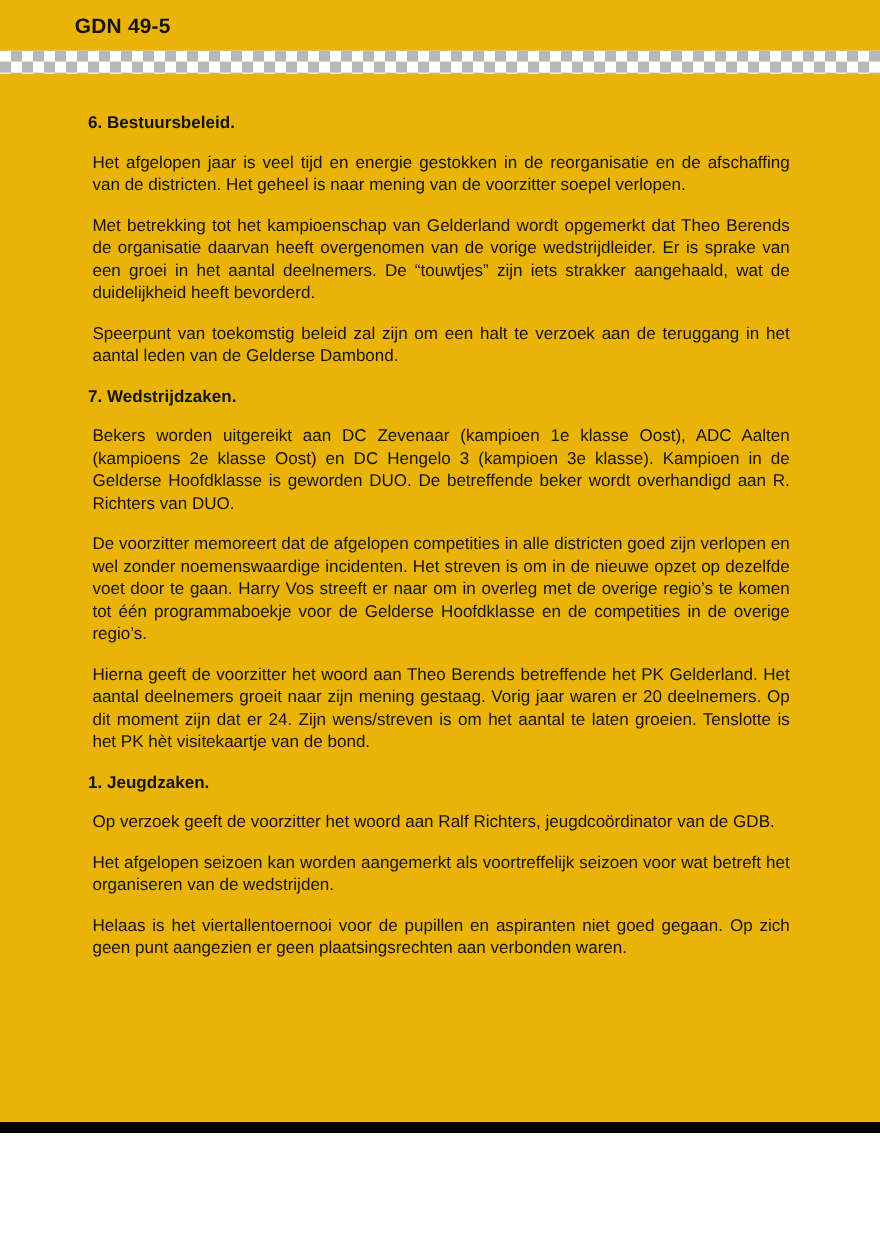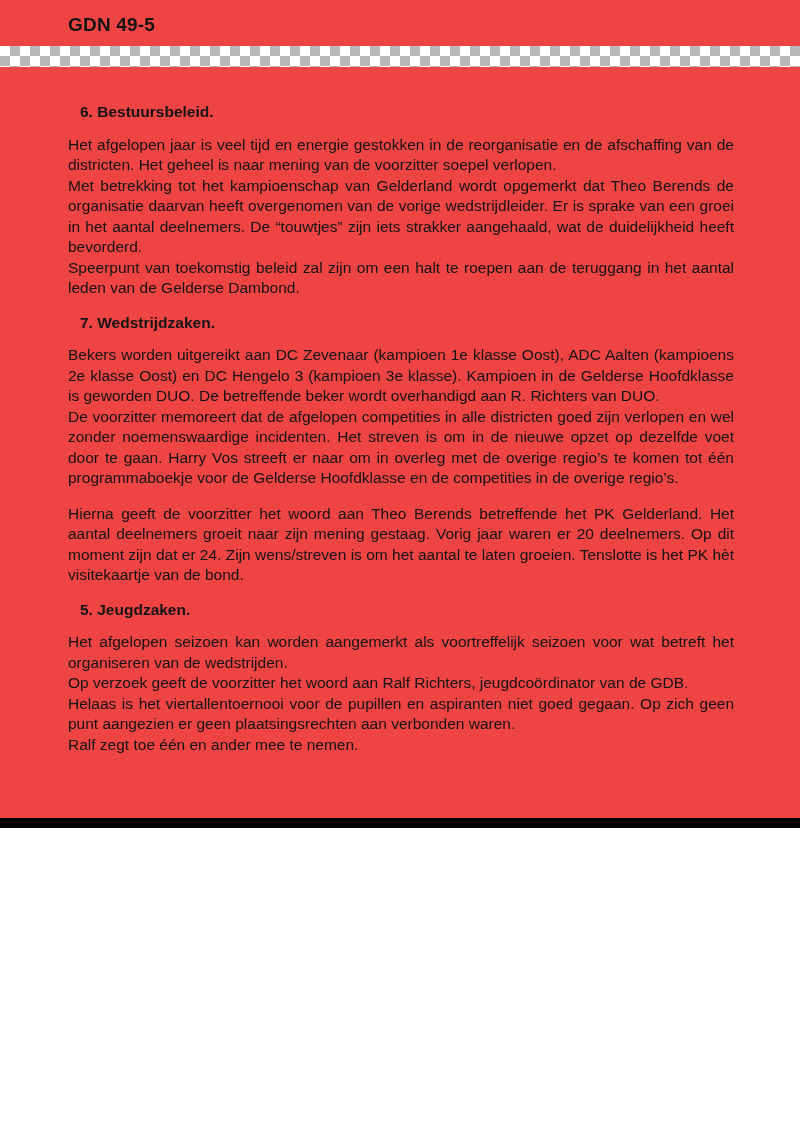--- a/index.html
+++ b/index.html
@@ -1,20 +1,20 @@
 <!DOCTYPE html>
 <html><head>
 <meta charset="utf-8">
 <style>
   html, body { margin: 0; padding: 0; background: #ffffff; }
   .page {
     position: relative;
     width: 800px;
-    height: 828px;
-    background: #ef4444;
+    height: 1030px;
+    background: #eab308;
     font-family: "Liberation Sans", sans-serif;
     color: #141414;
     overflow: hidden;
   }
   .doc-title {
     position: absolute;
     left: 68px;
     top: 14px;
     font-size: 19px;
     font-weight: 700;
@@ -39,21 +39,21 @@
     line-height: 20.5px;
     text-align: justify;
   }
   .content h2 {
     font-size: 15.5px;
     line-height: 20.5px;
     font-weight: 700;
     margin: 12px;
     text-align: left;
   }
-  .content p { margin: 0; }
+  .content p { margin: 16px; }
   .spaced { margin-top: 14px !important; }
   .spaced-lg { margin-top: 15px !important; }
   .page-number {
     position: absolute;
     left: 134px;
     top: 1080px;
     font-size: 15px;
     line-height: 20px;
   }
   .bottom-bar {
@@ -73,36 +73,35 @@
   <div class="doc-title">GDN 49-5</div>
 
   <div class="checker-band"></div>
 
   <div class="content">
 
     <section>
       <h2>6. Bestuursbeleid.</h2>
       <p>Het afgelopen jaar is veel tijd en energie gestokken in de reorganisatie en de afschaffing van de districten. Het geheel is naar mening van de voorzitter soepel verlopen.</p>
       <p>Met betrekking tot het kampioenschap van Gelderland wordt opgemerkt dat Theo Berends de organisatie daarvan heeft overgenomen van de vorige wedstrijdleider. Er is sprake van een groei in het aantal deelnemers. De “touwtjes” zijn iets strakker aangehaald, wat de duidelijkheid heeft bevorderd.</p>
-      <p>Speerpunt van toekomstig beleid zal zijn om een halt te roepen aan de teruggang in het aantal leden van de Gelderse Dambond.</p>
+      <p>Speerpunt van toekomstig beleid zal zijn om een halt te verzoek aan de teruggang in het aantal leden van de Gelderse Dambond.</p>
     </section>
 
     <section>
       <h2 class="spaced">7. Wedstrijdzaken.</h2>
       <p>Bekers worden uitgereikt aan DC Zevenaar (kampioen 1e klasse Oost), ADC Aalten (kampioens 2e klasse Oost) en DC Hengelo 3 (kampioen 3e klasse). Kampioen in de Gelderse Hoofdklasse is geworden DUO. De betreffende beker wordt overhandigd aan R. Richters van DUO.</p>
       <p>De voorzitter memoreert dat de afgelopen competities in alle districten goed zijn verlopen en wel zonder noemenswaardige incidenten. Het streven is om in de nieuwe opzet op dezelfde voet door te gaan. Harry Vos streeft er naar om in overleg met de overige regio’s te komen tot één programmaboekje voor de Gelderse Hoofdklasse en de competities in de overige regio’s.</p>
       <p class="spaced-lg">Hierna geeft de voorzitter het woord aan Theo Berends betreffende het PK Gelderland. Het aantal deelnemers groeit naar zijn mening gestaag. Vorig jaar waren er 20 deelnemers. Op dit moment zijn dat er 24. Zijn wens/streven is om het aantal te laten groeien. Tenslotte is het PK hèt visitekaartje van de bond.</p>
     </section>
 
     <section>
-      <h2 class="spaced">5. Jeugdzaken.</h2>
+      <h2 class="spaced">1. Jeugdzaken.</h2>
+      <p>Op verzoek geeft de voorzitter het woord aan Ralf Richters, jeugdcoördinator van de GDB.</p>
       <p>Het afgelopen seizoen kan worden aangemerkt als voortreffelijk seizoen voor wat betreft het organiseren van de wedstrijden.</p>
-      <p>Op verzoek geeft de voorzitter het woord aan Ralf Richters, jeugdcoördinator van de GDB.</p>
       <p>Helaas is het viertallentoernooi voor de pupillen en aspiranten niet goed gegaan. Op zich geen punt aangezien er geen plaatsingsrechten aan verbonden waren.</p>
-      <p>Ralf zegt toe één en ander mee te nemen.</p>
     </section>
 
   </div>
 
   <div class="page-number">18</div>
 
   <div class="bottom-bar"></div>
 
 </div>
 

